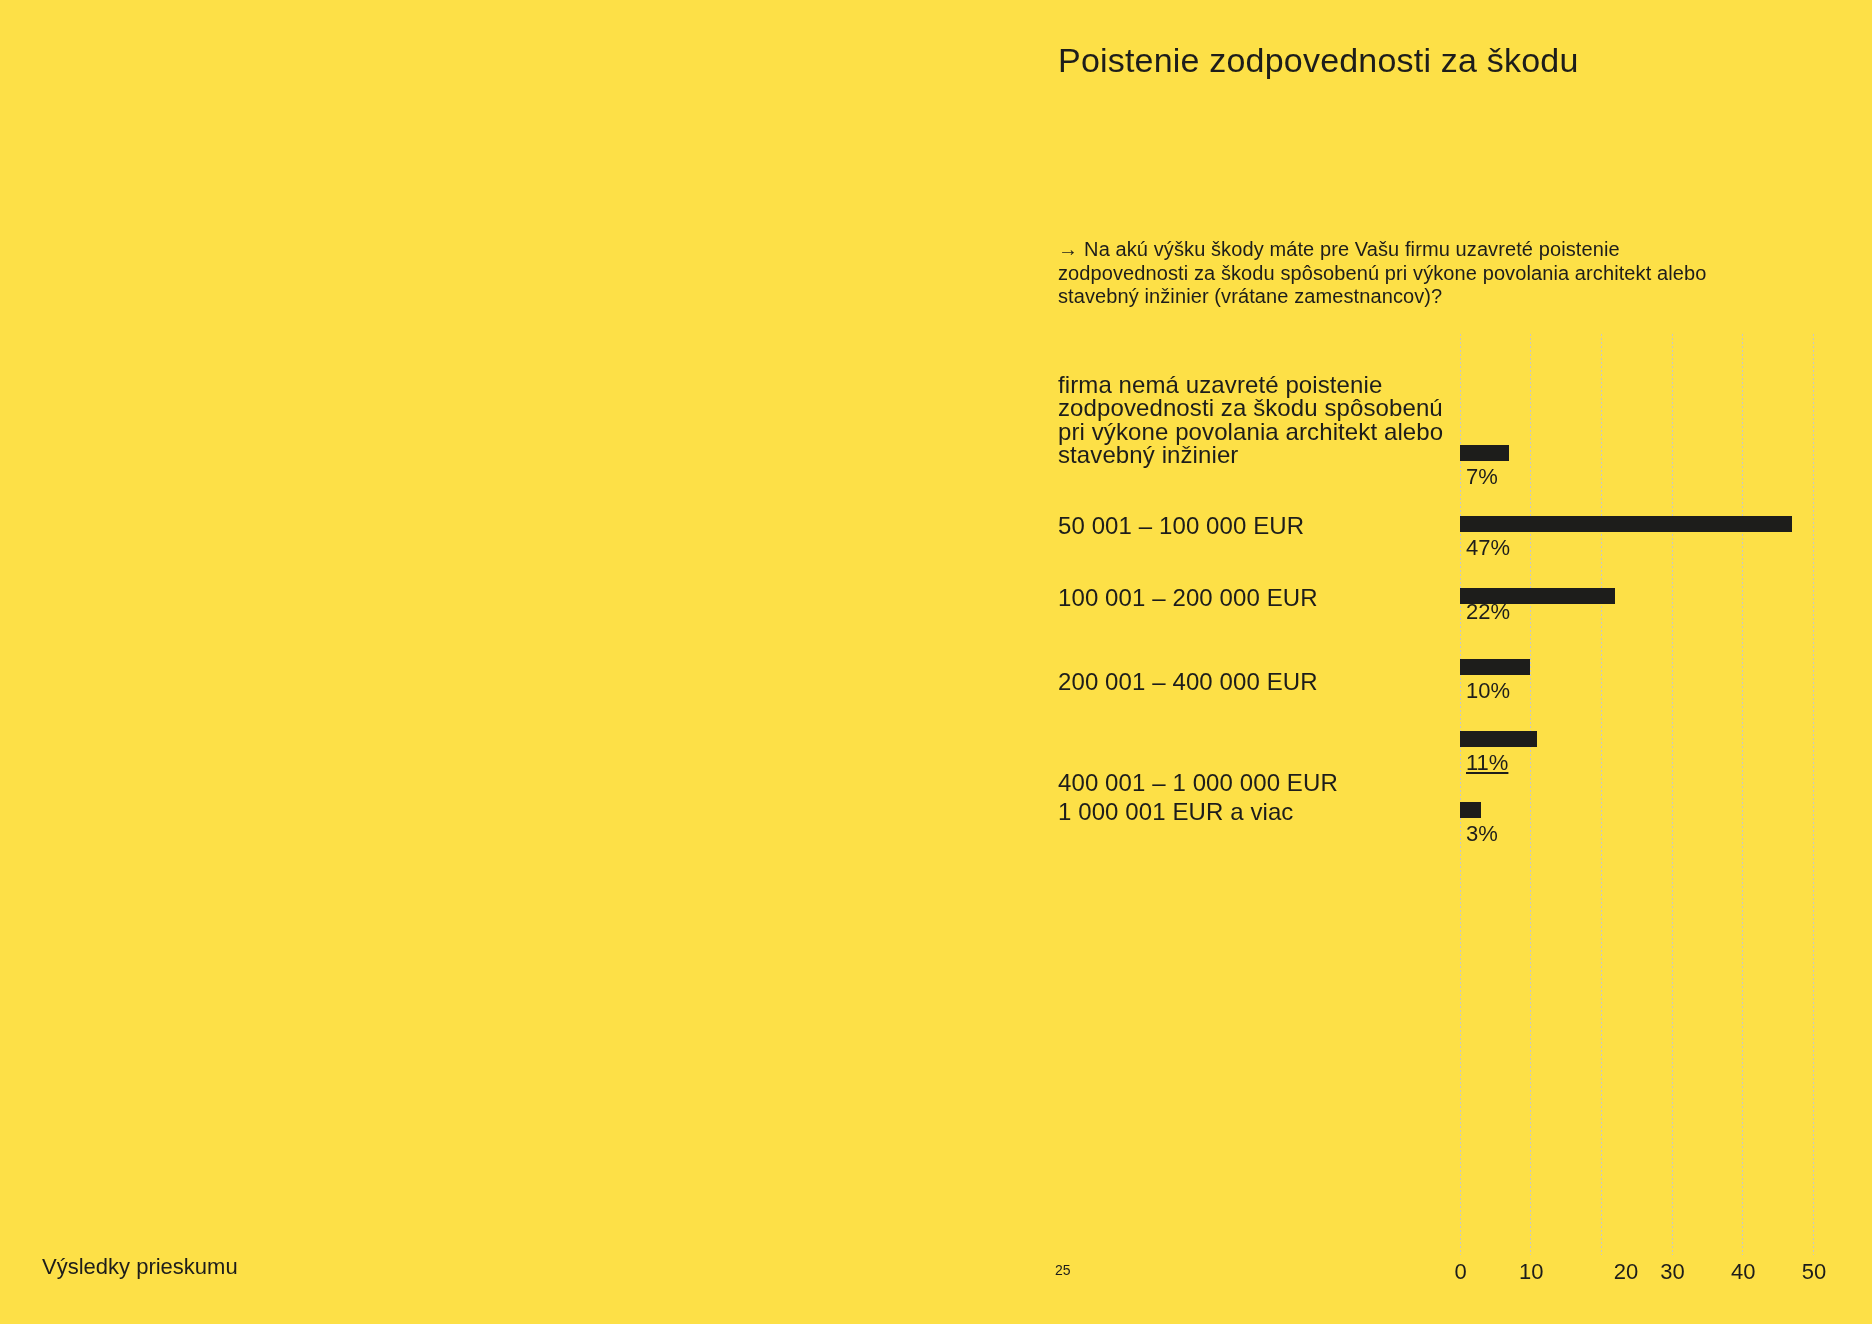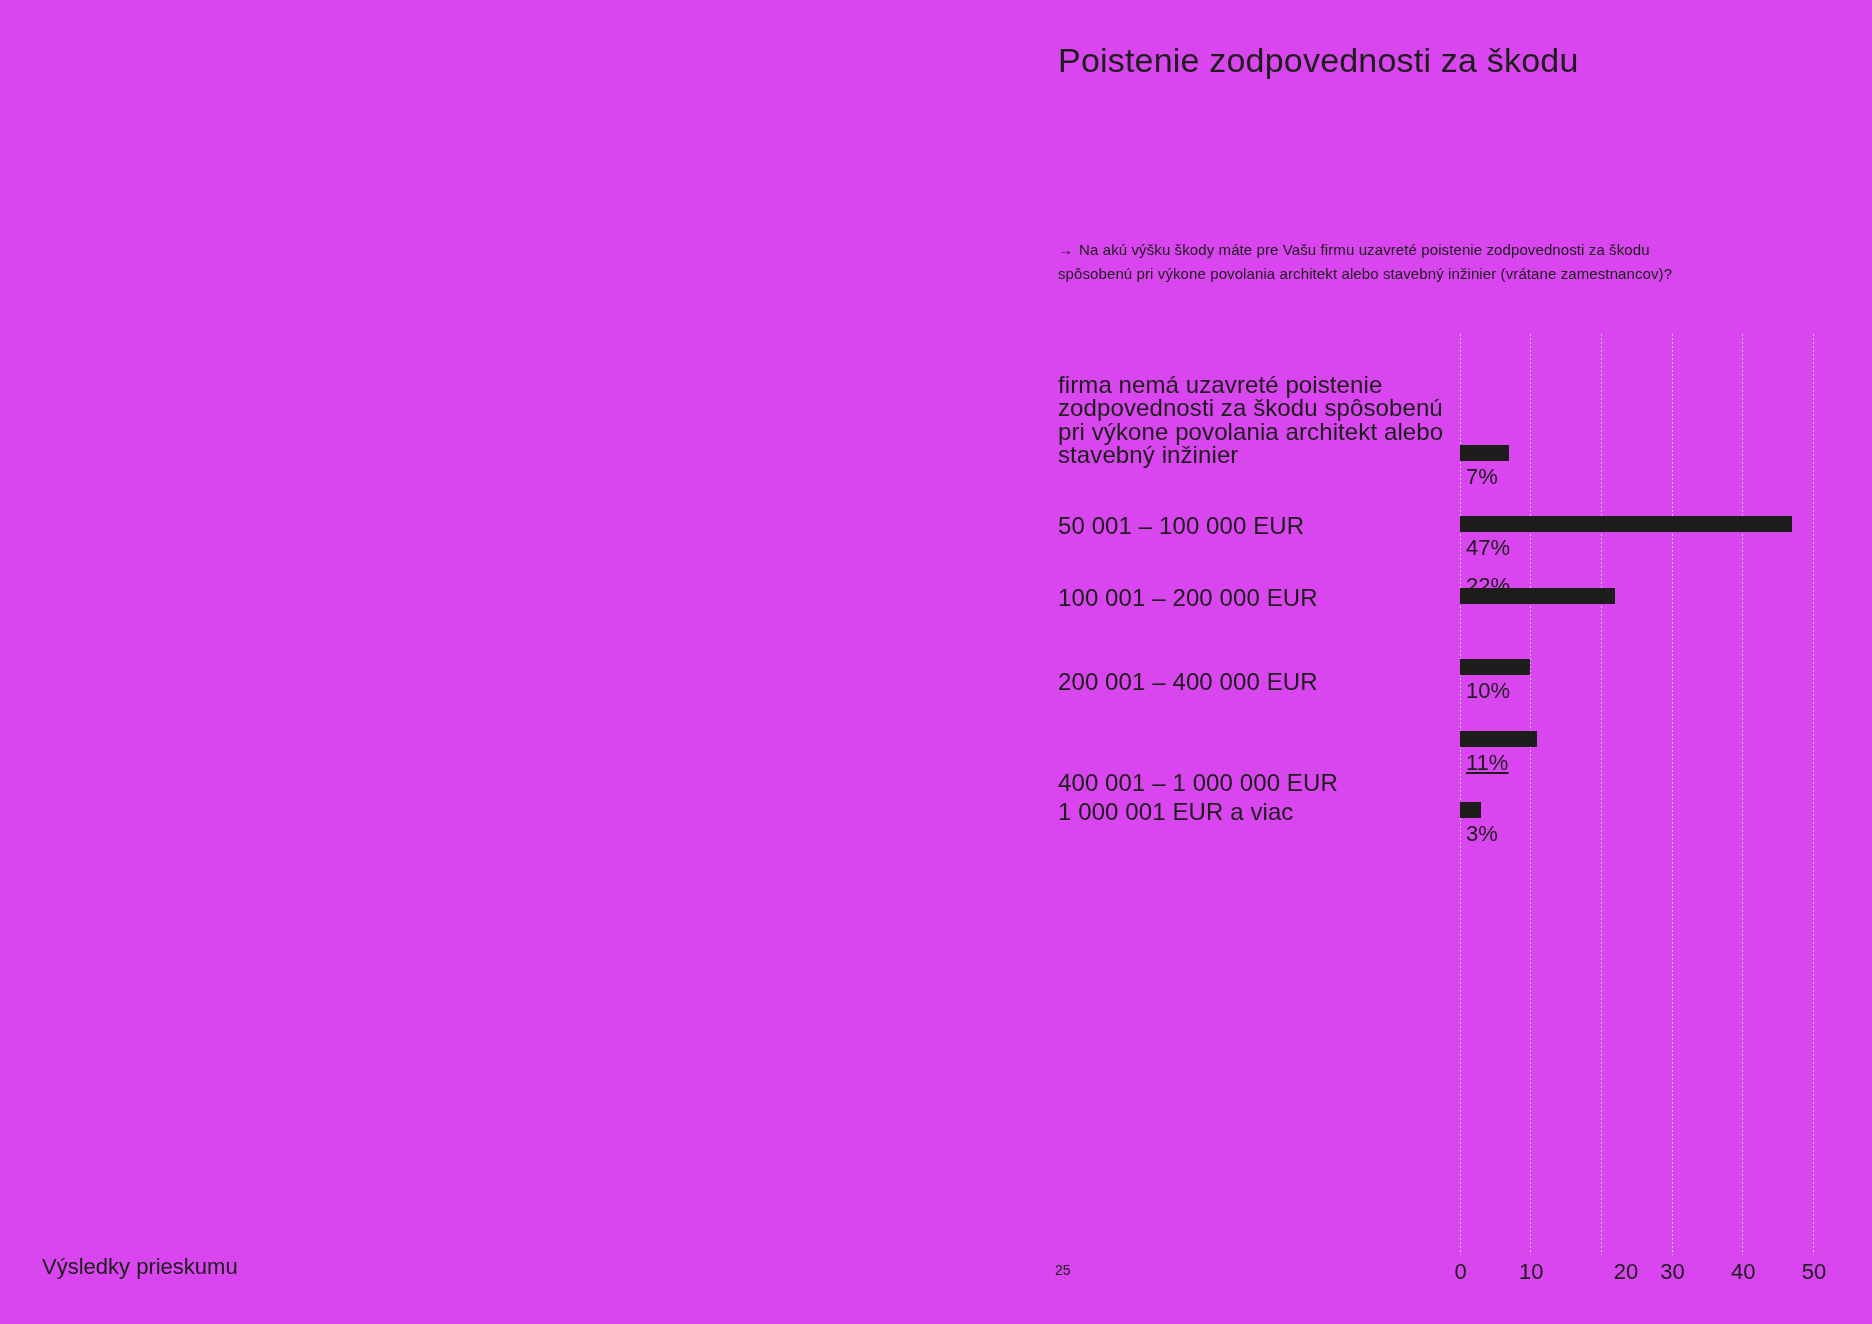--- a/index.html
+++ b/index.html
@@ -4,21 +4,21 @@
 <style>
   html, body {
     margin: 0;
     padding: 0;
     background: #ffffff;
   }
   .page {
     position: relative;
     width: 1872px;
     height: 1324px;
-    background: #d946ef;
+    background: #fde047;
     font-family: "Liberation Sans", "DejaVu Sans", sans-serif;
     color: #1d1d1b;
     overflow: hidden;
   }
   .title {
     position: absolute;
     left: 1058px;
     top: 40px;
     margin: 0;
     font-size: 34px;
@@ -26,21 +26,21 @@
     line-height: 40px;
     letter-spacing: 0.2px;
     white-space: nowrap;
   }
   .question {
     position: absolute;
     left: 1058px;
     top: 238px;
     width: 650px;
     margin: 0;
-    font-size: 15px;
+    font-size: 20px;
     line-height: 23.5px;
     letter-spacing: 0.1px;
   }
   .question .arrow {
     display: inline-block;
     margin-right: 6px;
   }
   .chart { position: absolute; left: 0; top: 0; width: 100%; height: 100%; }
   .gridline {
     position: absolute;
@@ -128,21 +128,21 @@
       <div class="pct" style="top: 465px;">7%</div>
       <div class="cat-label" style="top: 514.4px;">
         <div class="cat-line">50 001 – 100 000 EUR</div>
       </div>
       <div class="bar" style="left: 1459.5px; top: 516.4px; width: 332.29px; background: rgb(29, 29, 27);"></div>
       <div class="pct" style="top: 536.4px;">47%</div>
       <div class="cat-label" style="top: 585.8px;">
         <div class="cat-line">100 001 – 200 000 EUR</div>
       </div>
       <div class="bar" style="left: 1459.5px; top: 587.8px; width: 155.54px; background: rgb(29, 29, 27);"></div>
-      <div class="pct" style="top: 574px;">22%</div>
+      <div class="pct" style="top: 600px;">22%</div>
       <div class="cat-label" style="top: 670px;">
         <div class="cat-line">200 001 – 400 000 EUR</div>
       </div>
       <div class="bar" style="left: 1459.5px; top: 659.2px; width: 70.7px; background: rgb(29, 29, 27);"></div>
       <div class="pct" style="top: 679.2px;">10%</div>
       <div class="cat-label" style="top: 728.6px; margin-top: 42px;">
         <div class="cat-line">400 001 – 1 000 000 EUR</div>
       </div>
       <div class="bar" style="left: 1459.5px; top: 730.6px; width: 77.77px; background: rgb(29, 29, 27);"></div>
       <div class="pct" style="top: 750.6px; text-decoration: underline;">11%</div>

